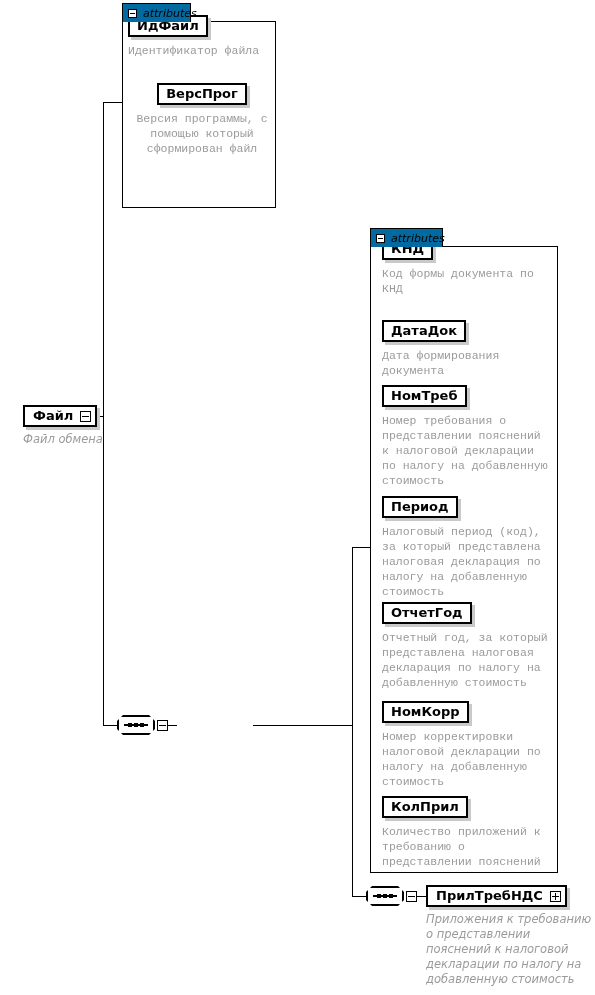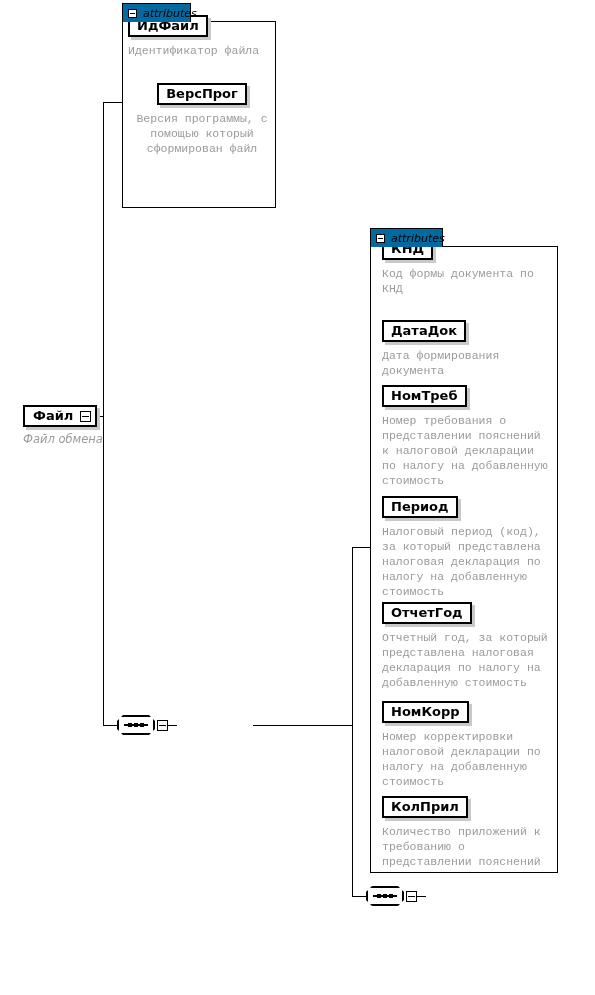--- a/index.html
+++ b/index.html
@@ -351,14 +351,21 @@
     <div class="bar"></div>
     <div class="dots">
         <i></i>
         <i></i>
         <i></i>
       </div>
   </div>
   <div class="connbox" style="left:406px; top:891px;"></div>
   <div class="line h" style="left:417px; top:896px; width:9px;"></div>
 
+  <div class="node" style="left:426px; top:885px; width:166px;">
+    <div class="nbox">
+      <span class="nlabel">ПрилТребНДС</span>
+      <span class="toggle plus"></span>
+    </div>
+    <div class="ndesc">Приложения к требованию о представлении пояснений к налоговой декларации по налогу на добавленную стоимость</div>
+  </div>
 
 </div>
 
 </body></html>

